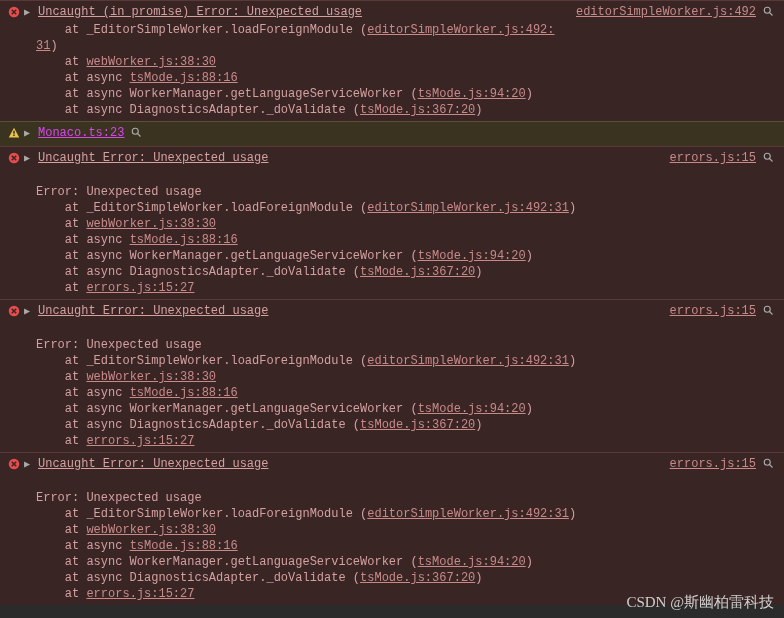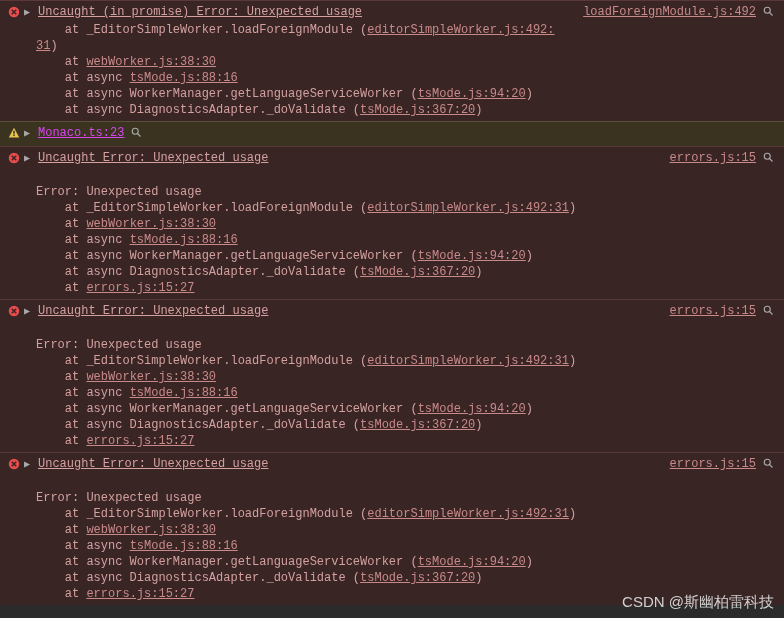--- a/index.html
+++ b/index.html
@@ -64,40 +64,40 @@
 .entry.error .link { color: #c88989; }
 .entry.warning .link { color: #d946ef; }
 .source-link { text-decoration: underline; }
 .stack { padding-left: 28px; line-height: 16px; }
 .stack-line { white-space: pre; }
 .watermark {
   position: absolute;
   bottom: 6px;
   right: 10px;
   color: #d0d0d0;
-  font-family: Liberation Sans, sans-serif;
+  font-family: Liberation Serif, serif;
   font-size: 15px;
   pointer-events: none;
 }
 </style>
 </head>
 <body>
 
 <div id="console">
     <div class="entry error">
       <div class="header-row">
         <span class="icon error-icon">
           <svg viewBox="0 0 16 16" width="12" height="12">
             <circle cx="8" cy="8" r="7"></circle>
             <path d="M5 5 L11 11 M11 5 L5 11" stroke="#3a2525" stroke-width="2"></path>
           </svg>
         </span>
         <span class="arrow">▶</span>
         <div class="msg-col">Uncaught (in promise) Error: Unexpected usage</div>
-        <div class="source-col"><span class="link source-link">loadForeignModule.js:492</span></div>
+        <div class="source-col"><span class="link source-link">editorSimpleWorker.js:492</span></div>
         <span class="search-icon"><svg viewBox="0 0 16 16" width="12" height="12" fill="none" stroke="currentColor" stroke-width="1.5">
             <circle cx="7" cy="7" r="4"></circle>
             <path d="M10 10 L14 14"></path>
           </svg></span>
       </div>
       <div class="stack">
         <div class="stack-line" style="white-space: pre-wrap; word-break: break-all; max-width: 520px;"><span>    at _EditorSimpleWorker.loadForeignModule (</span><span class="link">editorSimpleWorker.js:492:31</span><span>)</span></div>
         <div class="stack-line"><span>    at </span><span class="link">webWorker.js:38:30</span></div>
         <div class="stack-line"><span>    at async </span><span class="link">tsMode.js:88:16</span></div>
         <div class="stack-line"><span>    at async WorkerManager.getLanguageServiceWorker (</span><span class="link">tsMode.js:94:20</span><span>)</span></div>

